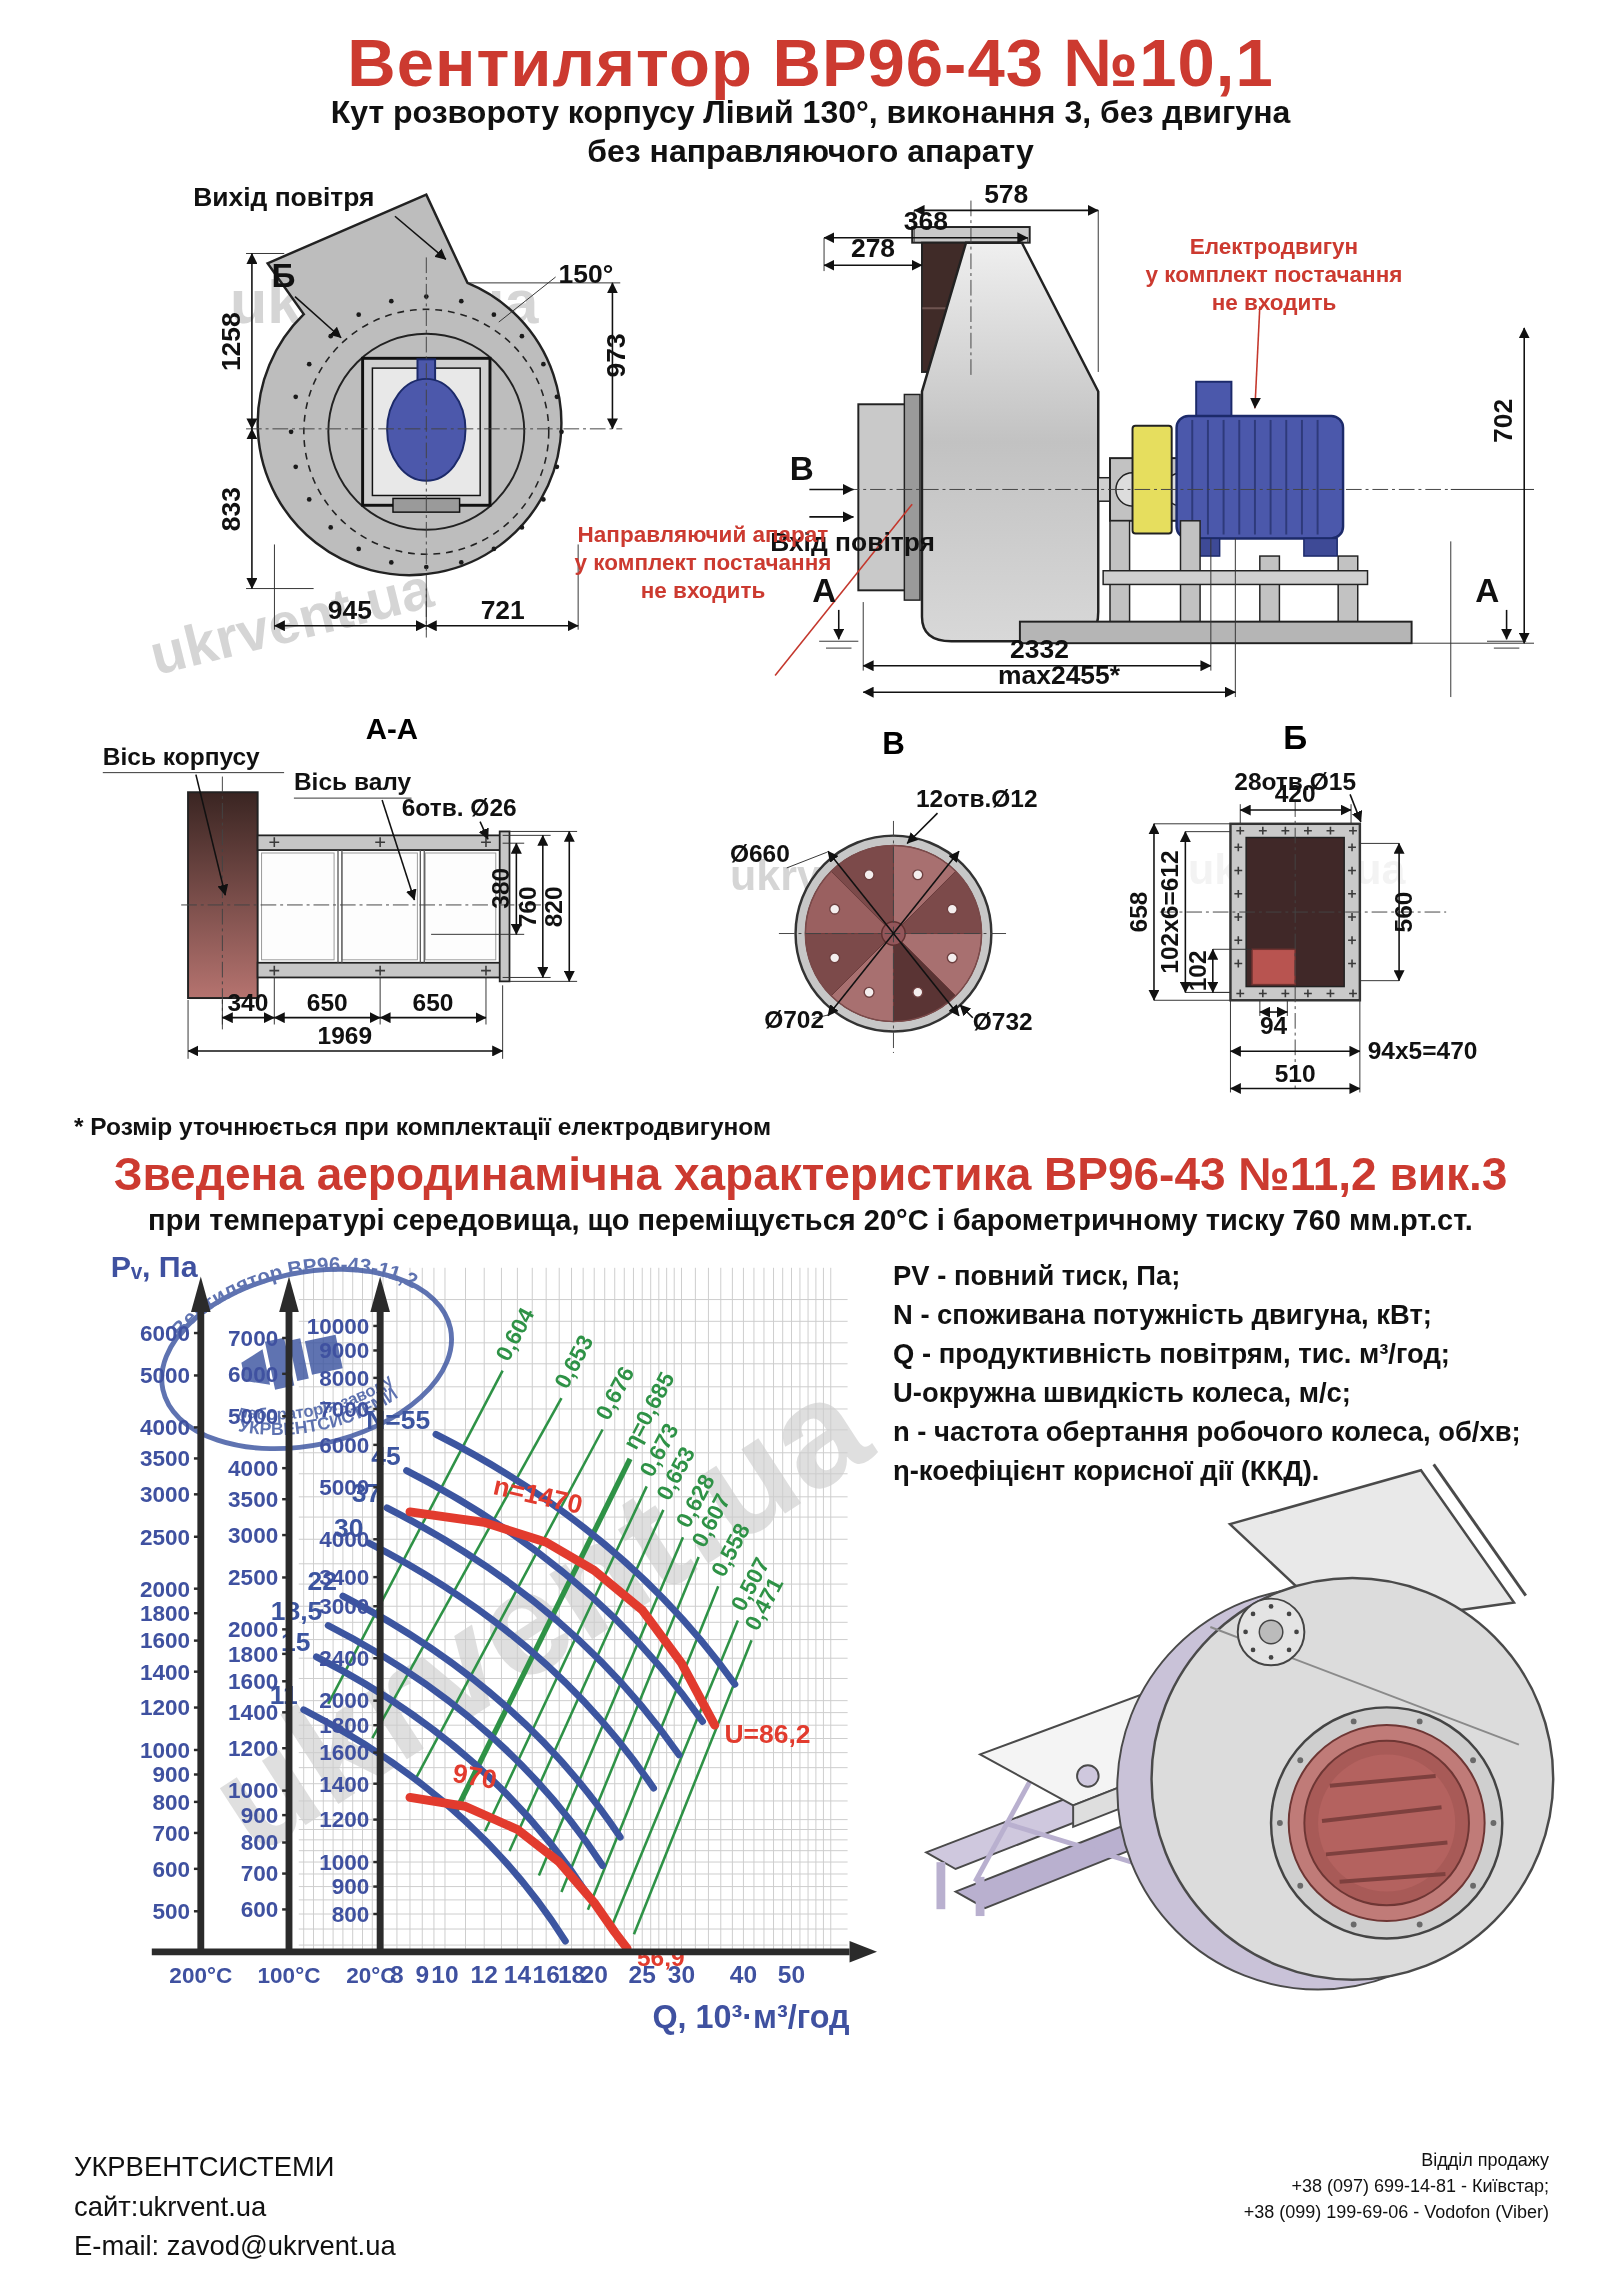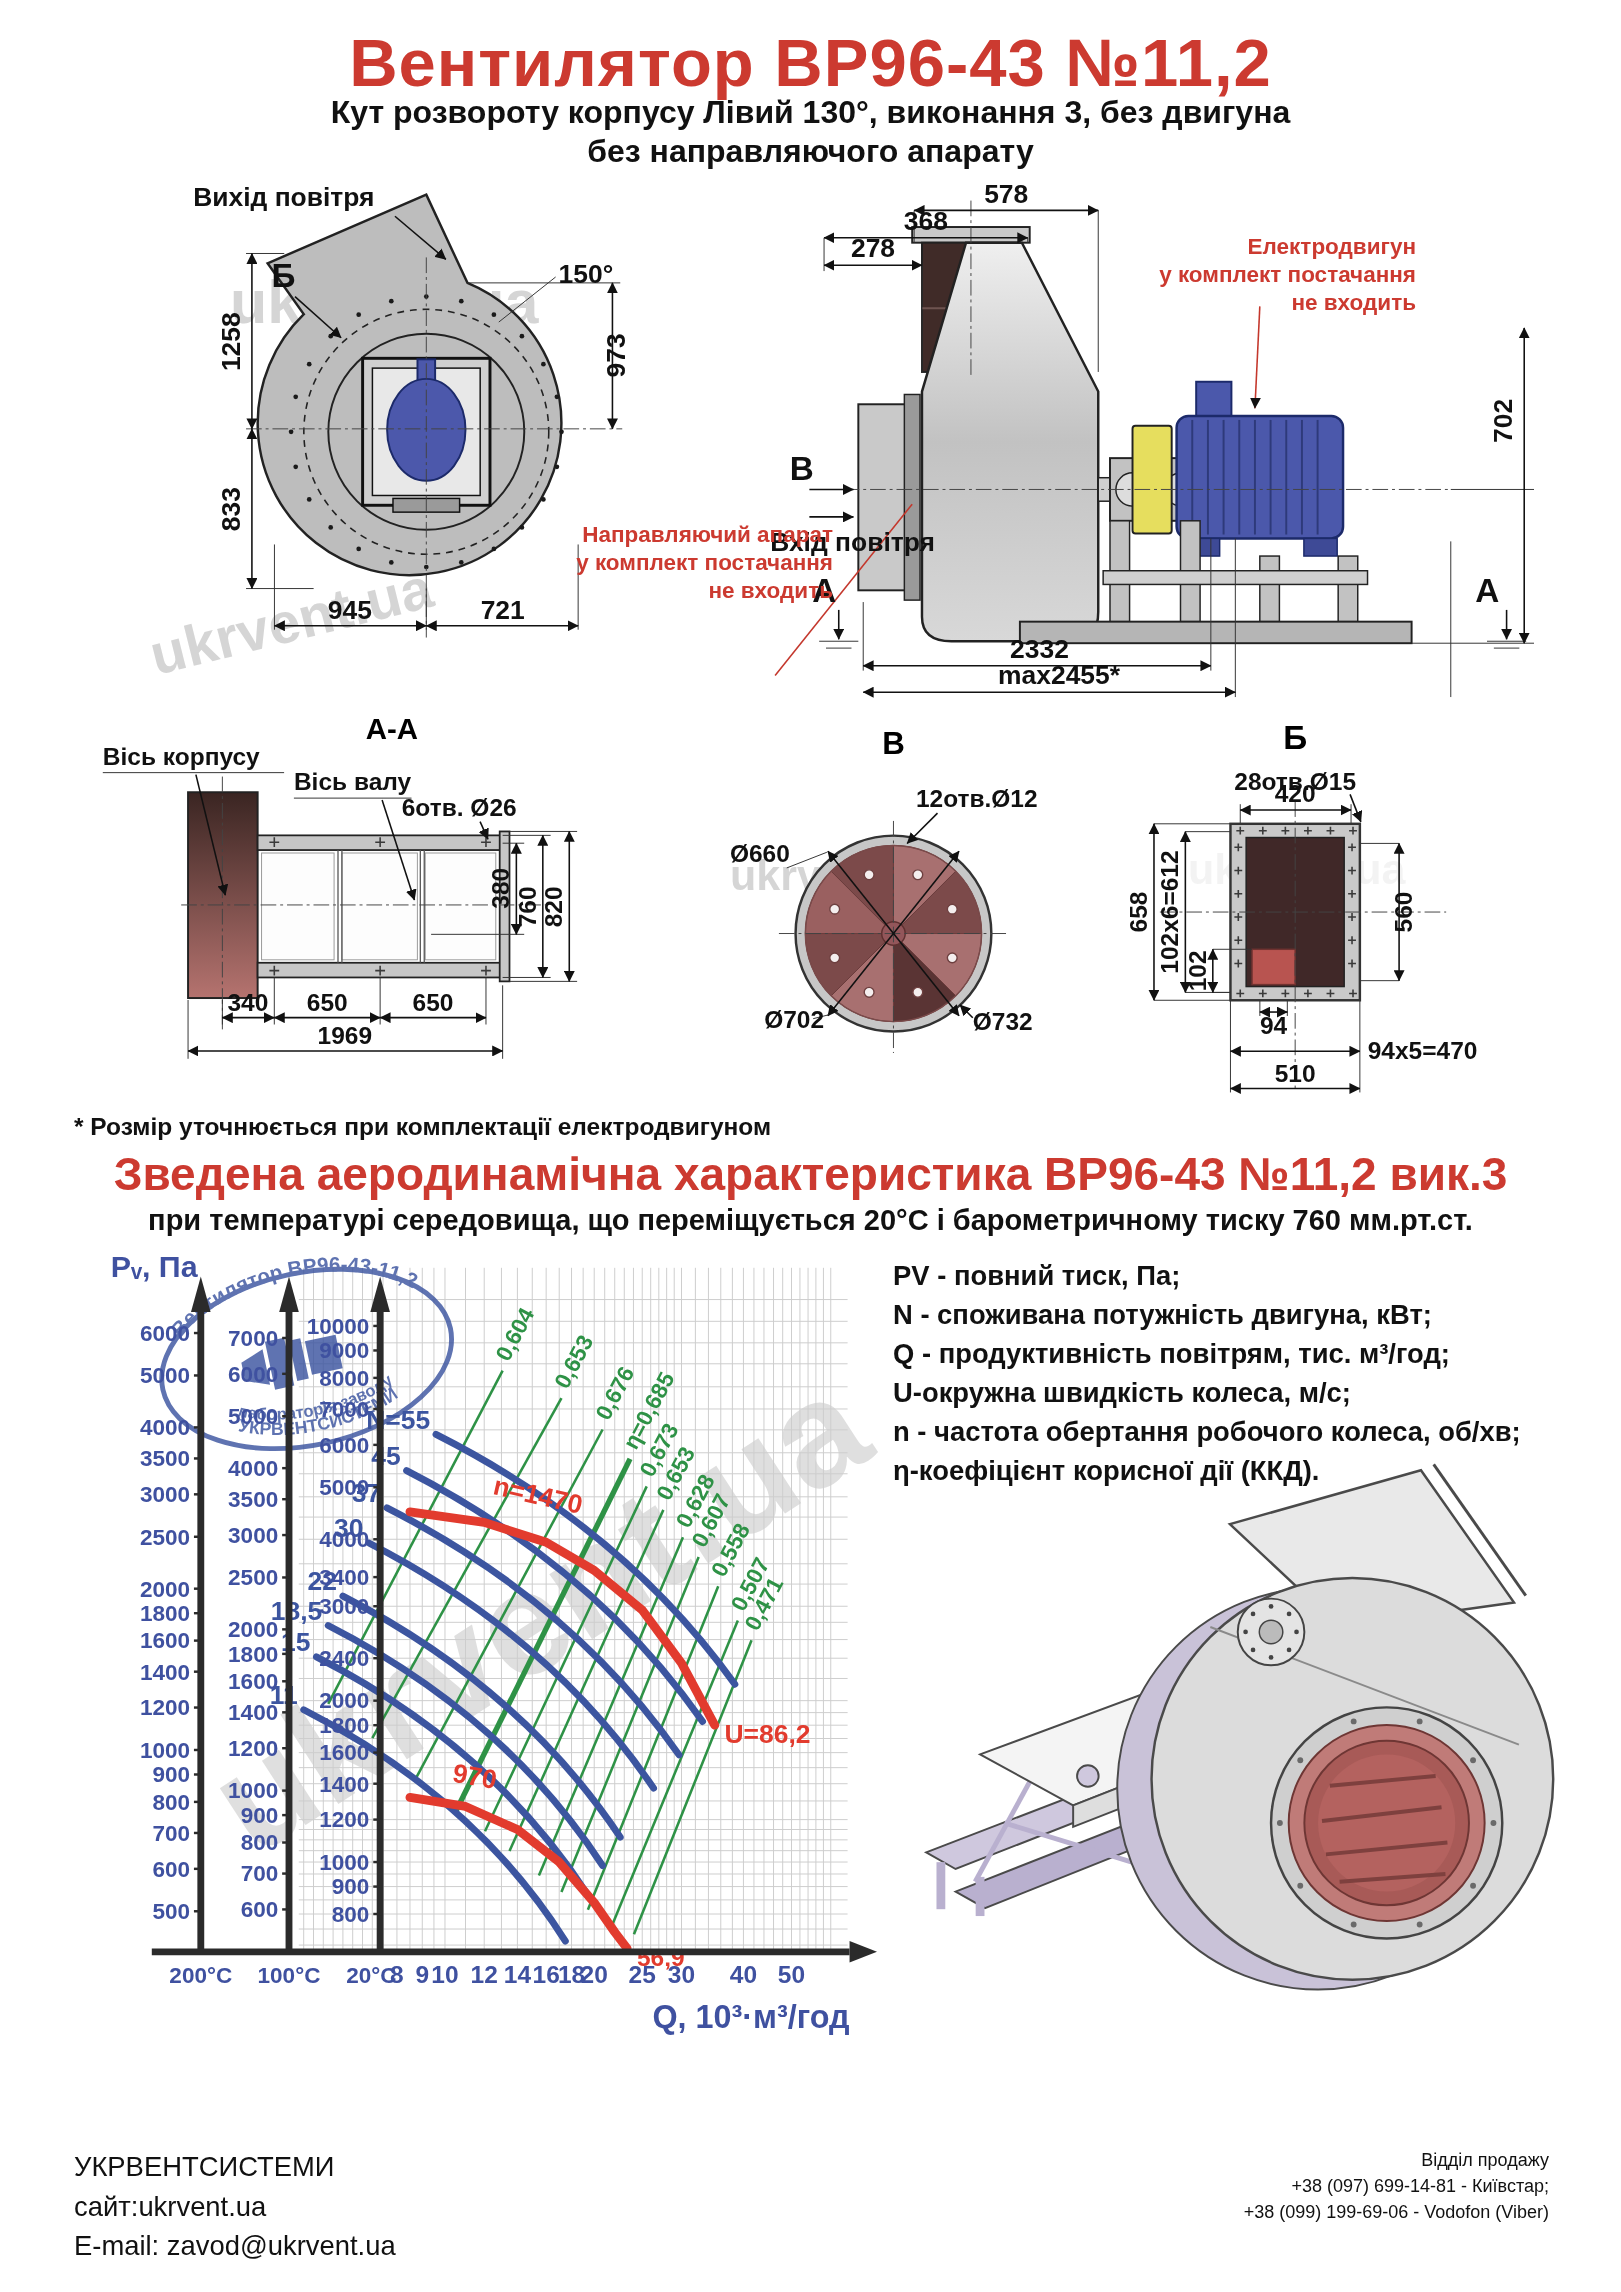--- a/index.html
+++ b/index.html
@@ -6,21 +6,21 @@
   #page{position:relative;width:1621px;height:2293px;background:#fff;overflow:hidden;
         font-family:"Liberation Sans",sans-serif;color:#111;}
   .abs{position:absolute;}
   .ctr{left:0;width:1621px;text-align:center;}
   #title{top:23.5px;font-size:67px;font-weight:bold;color:#cc3a30;letter-spacing:1px;}
   #sub1{top:94px;font-size:32px;font-weight:bold;}
   #sub2{top:133px;font-size:32px;font-weight:bold;}
   #note{left:74px;top:1113px;font-size:24.5px;font-weight:bold;}
   #h2{top:1147px;font-size:46px;font-weight:bold;color:#cc3a30;}
   #h2sub{top:1204px;font-size:29px;font-weight:bold;}
-  .red-ann{position:absolute;color:#cc3a30;font-size:22.5px;font-weight:bold;text-align:right;line-height:1.25;}
+  .red-ann{position:absolute;color:#cc3a30;font-size:22.5px;font-weight:bold;text-align:center;line-height:1.25;}
   #legend{left:877px;top:1257px;width:735px;font-size:27.4px;font-weight:bold;line-height:1.42;margin-left:16px;}
   .wm{position:absolute;font-weight:bold;color:rgba(168,168,168,0.48);white-space:nowrap;pointer-events:none;}
   #footer-left{left:74px;top:2147px;font-size:27.4px;line-height:1.45;}
   #footer-right{left:857px;top:2147px;width:692px;font-size:18px;line-height:1.45;text-align:right;}
   svg{position:absolute;overflow:visible;}
   svg text{font-family:"Liberation Sans",sans-serif;}
   .dim{font-size:27px;font-weight:bold;fill:#111;}
   .dim-s{font-size:25px;font-weight:bold;fill:#111;}
   .mk{font-size:34px;font-weight:bold;fill:#111;}
   .lbl{font-size:27px;font-weight:bold;fill:#111;}
@@ -36,21 +36,21 @@
   .ct-eta{font-size:23px;font-weight:bold;fill:#2e9246;}
   .ct-red{font-size:27px;font-weight:bold;fill:#e23b2e;}
   .ct-red-sm{font-size:25px;font-weight:bold;fill:#e23b2e;}
   .stamp-t{font-size:21px;font-weight:bold;fill:#3c55a0;}
 </style>
 </head>
 <body>
 
 <div id="page">
 
-  <div id="title" class="abs ctr">Вентилятор  ВР96-43 №11,2</div>
+  <div id="title" class="abs ctr">Вентилятор  ВР96-43 №10,1</div>
   <div id="sub1" class="abs ctr">Кут розвороту корпусу Лівий 130°, виконання 3, без двигуна</div>
   <div id="sub2" class="abs ctr">без направляючого апарату</div>
 
   <div class="wm" style="left:230px;top:267px;font-size:61px;">ukrvent.ua</div>
   <div class="wm" style="left:147px;top:588px;font-size:57px;transform:rotate(-14deg);">ukrvent.ua</div>
   <div class="wm" style="left:730px;top:851px;font-size:43px;">ukrvent.ua</div>
   <div class="wm" style="left:1188px;top:845px;font-size:43px;color:rgba(225,225,225,0.4);">ukrvent.ua</div>
   <div class="wm" style="left:167px;top:1529px;font-size:147px;transform:rotate(-33deg);color:rgba(172,172,172,0.38);">ukrvent.ua</div>
   <div class="wm" style="left:1019px;top:1544px;font-size:41px;transform:rotate(-21deg);color:rgba(255,255,255,0.85);">ukrvent.ua</div>
 

